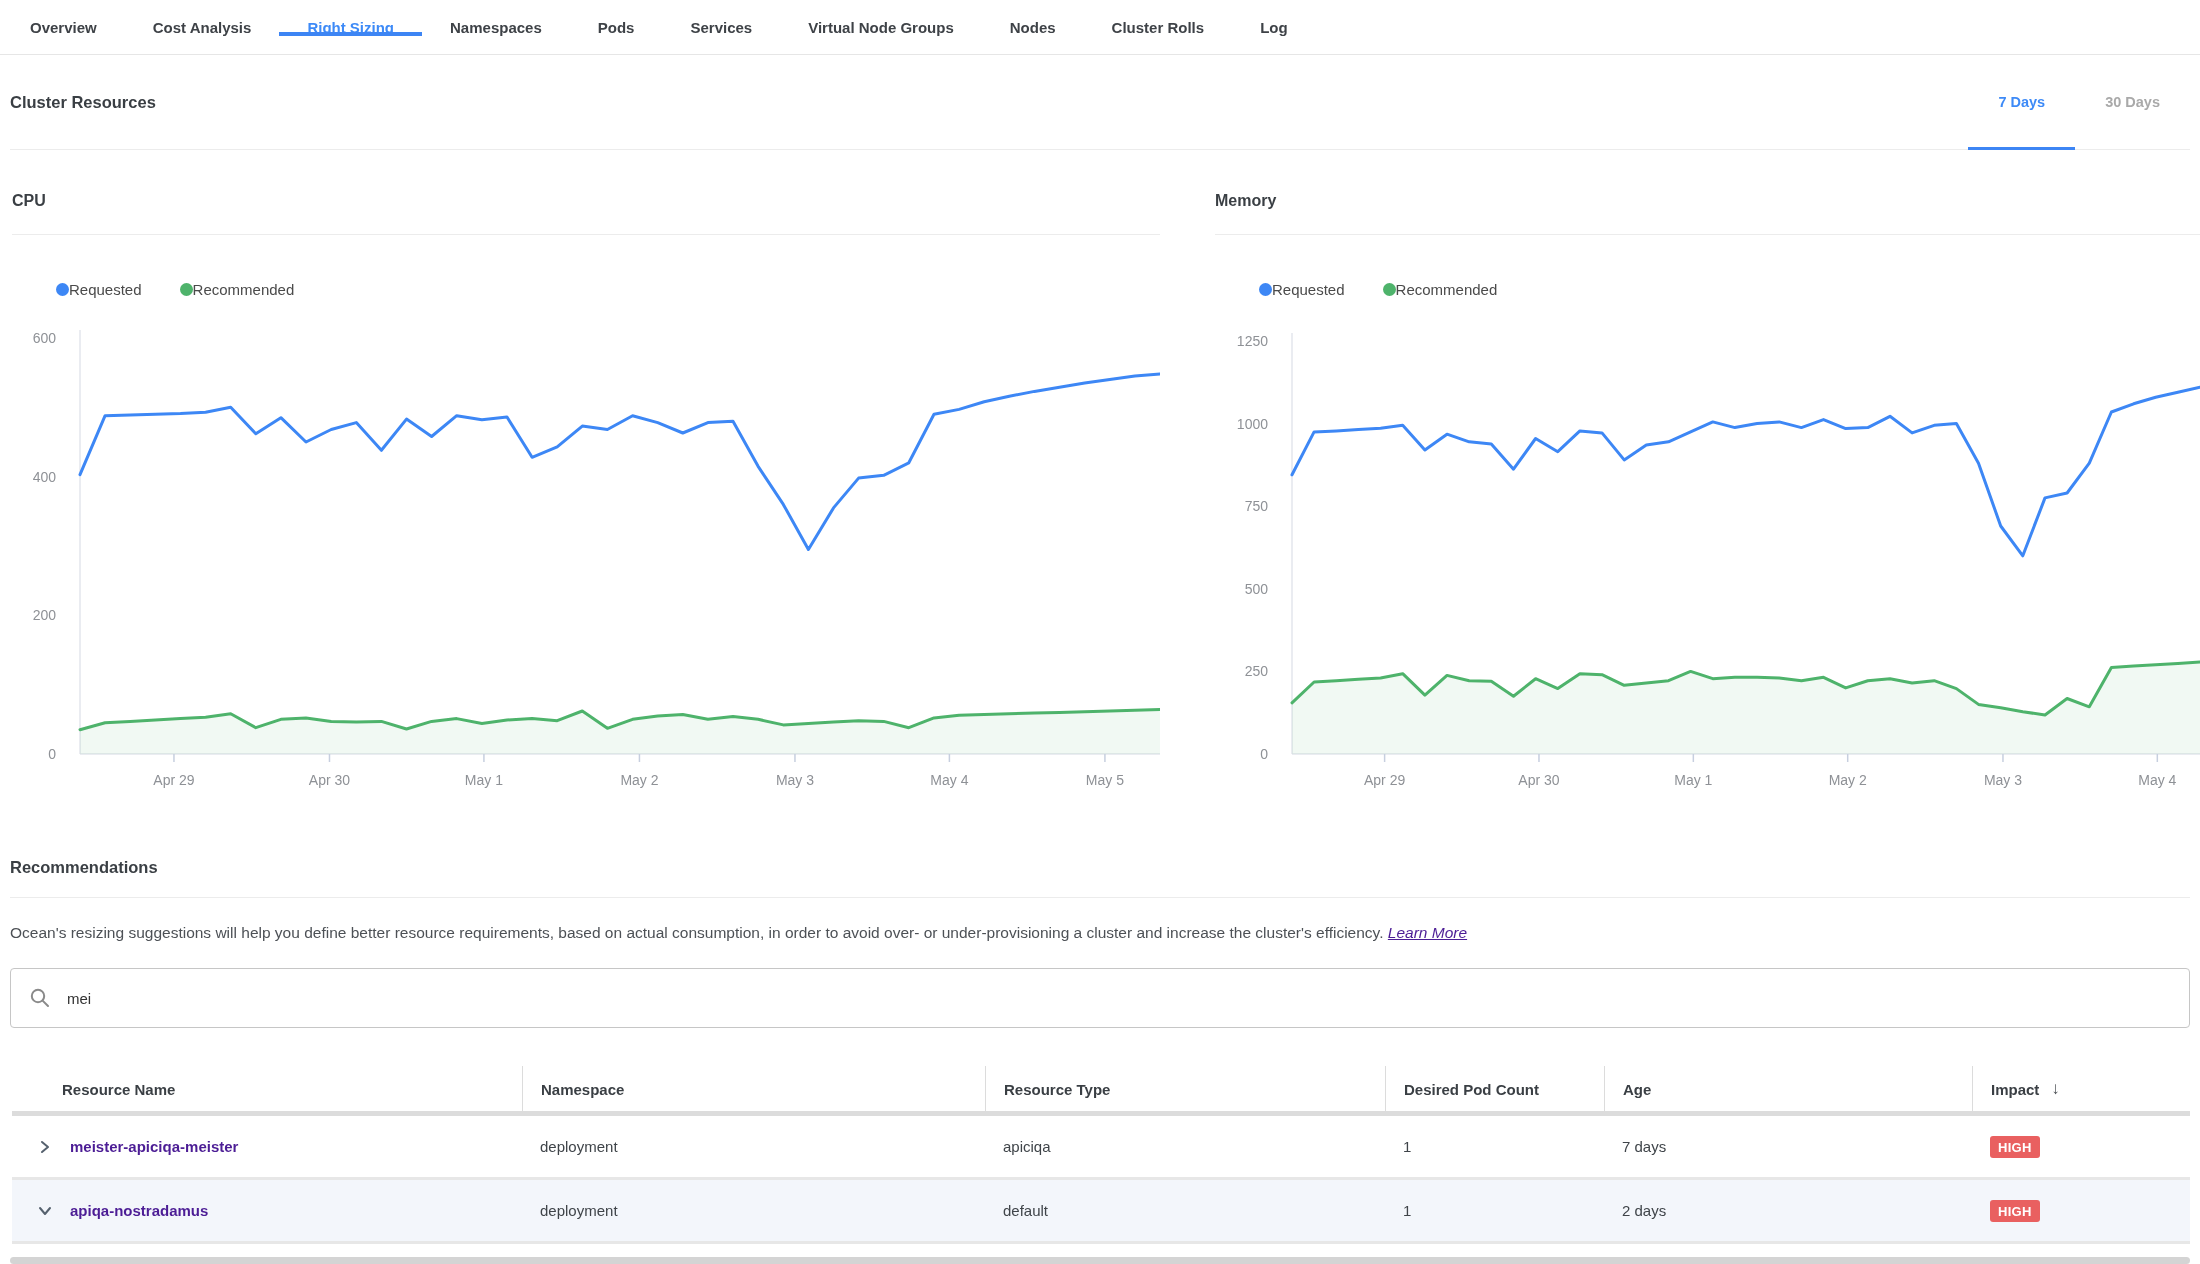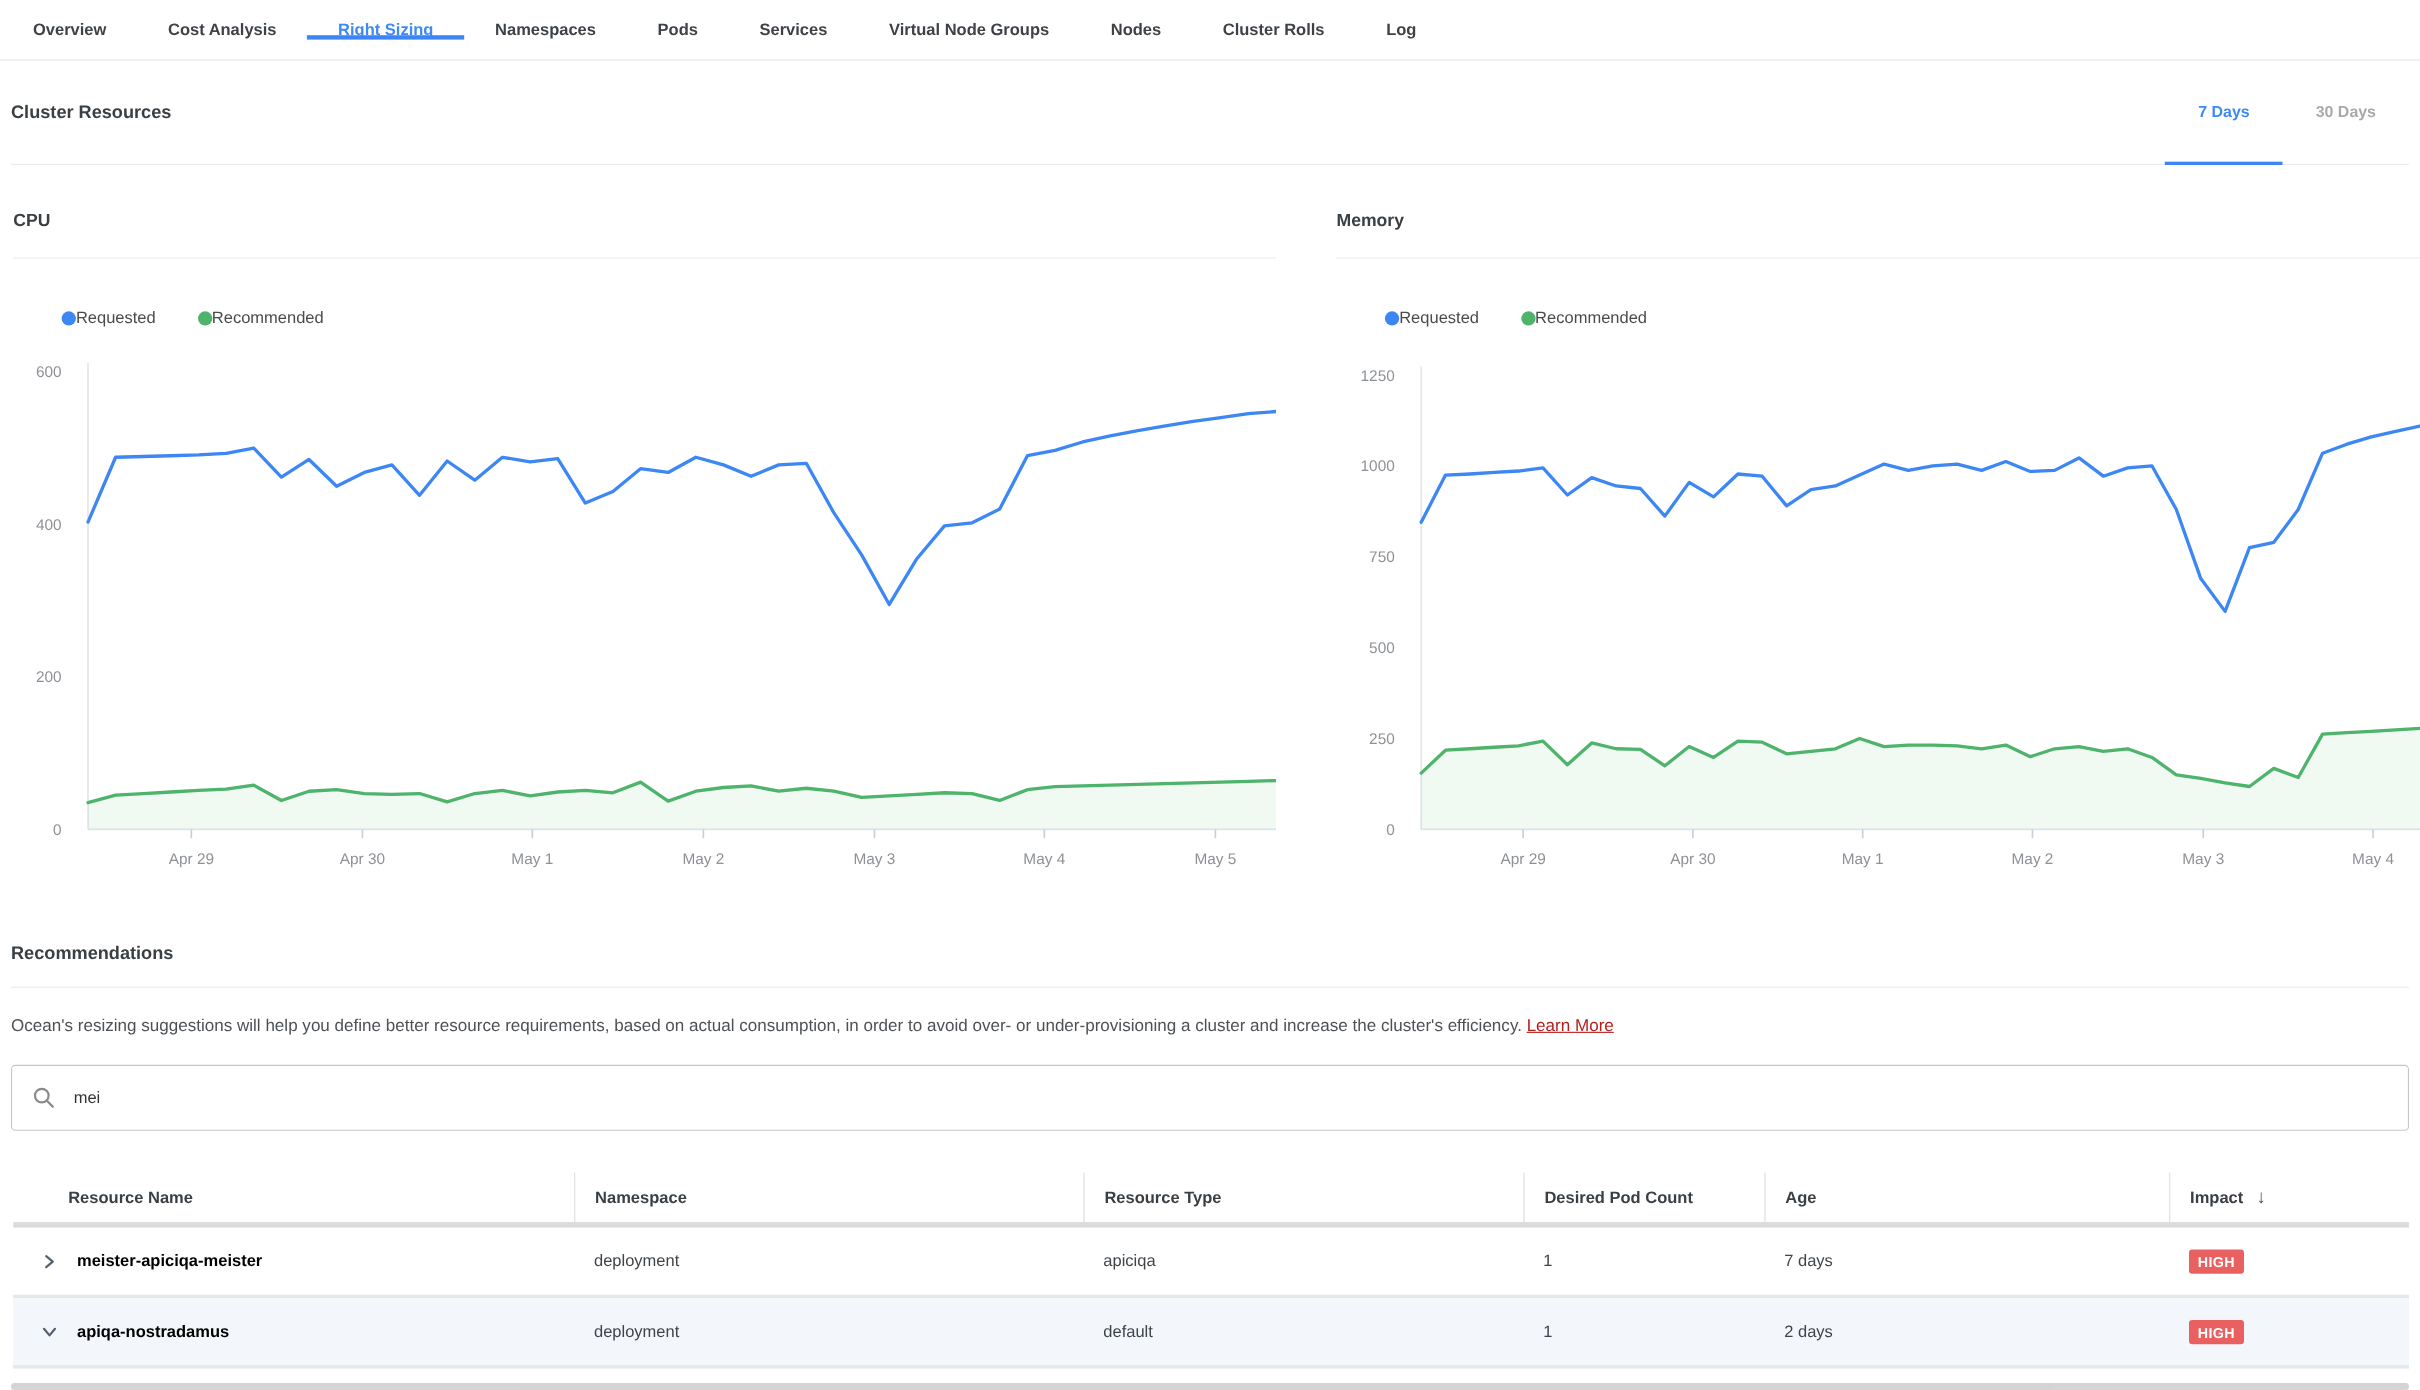--- a/index.html
+++ b/index.html
@@ -55,21 +55,21 @@
   .legend-dot { width: 13px; height: 13px; border-radius: 50%; }
   svg.chart { display: block; margin-top: 26px; }
   .axis-label { font-size: 14px; fill: #8e9196; }
   
   .section { margin: 0 10px; }
   .rec-title {
     margin-top: 64px; font-size: 16.5px; font-weight: 600; color: #3a3f44;
     padding-bottom: 20px; border-bottom: 1px solid #ececec;
   }
   .rec-desc { margin-top: 26px; font-size: 15.5px; color: #4d5156; }
-  .learn-more { color: #b91c1c; text-decoration: underline; cursor: pointer; }
+  .learn-more { color: #4c1d95; text-decoration: underline; cursor: pointer; font-style: italic; }
   .searchbox {
     margin-top: 26px; height: 60px; border: 1px solid #c6c6c6; border-radius: 4px;
     display: flex; align-items: center; padding: 0 18px; gap: 14px; background: #fff;
   }
   .searchbox input {
     border: none; outline: none; flex: 1; font-size: 15px; color: #333;
     font-family: inherit; background: transparent;
   }
   
   .rec-table { margin: 38px 0 0 2px; }
@@ -82,21 +82,21 @@
     padding: 13px 0 12px 18px; font-size: 15px; font-weight: 700; color: #3a3f44;
     border-left: 1px solid #dcdcdc; display: flex; align-items: center; cursor: pointer;
   }
   .th:first-child { border-left: none; padding-left: 50px; }
   .sort-arrow { margin-left: 12px; font-weight: 400; font-size: 17px; color: #4d5156; }
   .row { height: 64px; align-items: center; border-bottom: 3px solid #e7e7e7; font-size: 15px; color: #3f4449; cursor: pointer; }
   .row.expanded { background: #f3f6fb; }
   .cell { padding-left: 18px; }
   .name-cell { display: flex; align-items: center; gap: 16px; padding-left: 24px; }
   .chevron-btn { width: 18px; height: 18px; display: flex; align-items: center; justify-content: center; }
-  .res-link { color: #000000; font-weight: 600; }
+  .res-link { color: #4c1d95; font-weight: 600; }
   .badge {
     display: inline-block; background: #e96060; color: #fff; font-size: 13px;
     font-weight: 700; padding: 4px 8px 3px; border-radius: 3px; letter-spacing: .3px;
   }
   .bottom-bar {
     position: fixed; bottom: 0; left: 10px; right: 10px; height: 7px;
     background: #d4d4d4; border-radius: 4px;
   }
 </style>
 </head>

